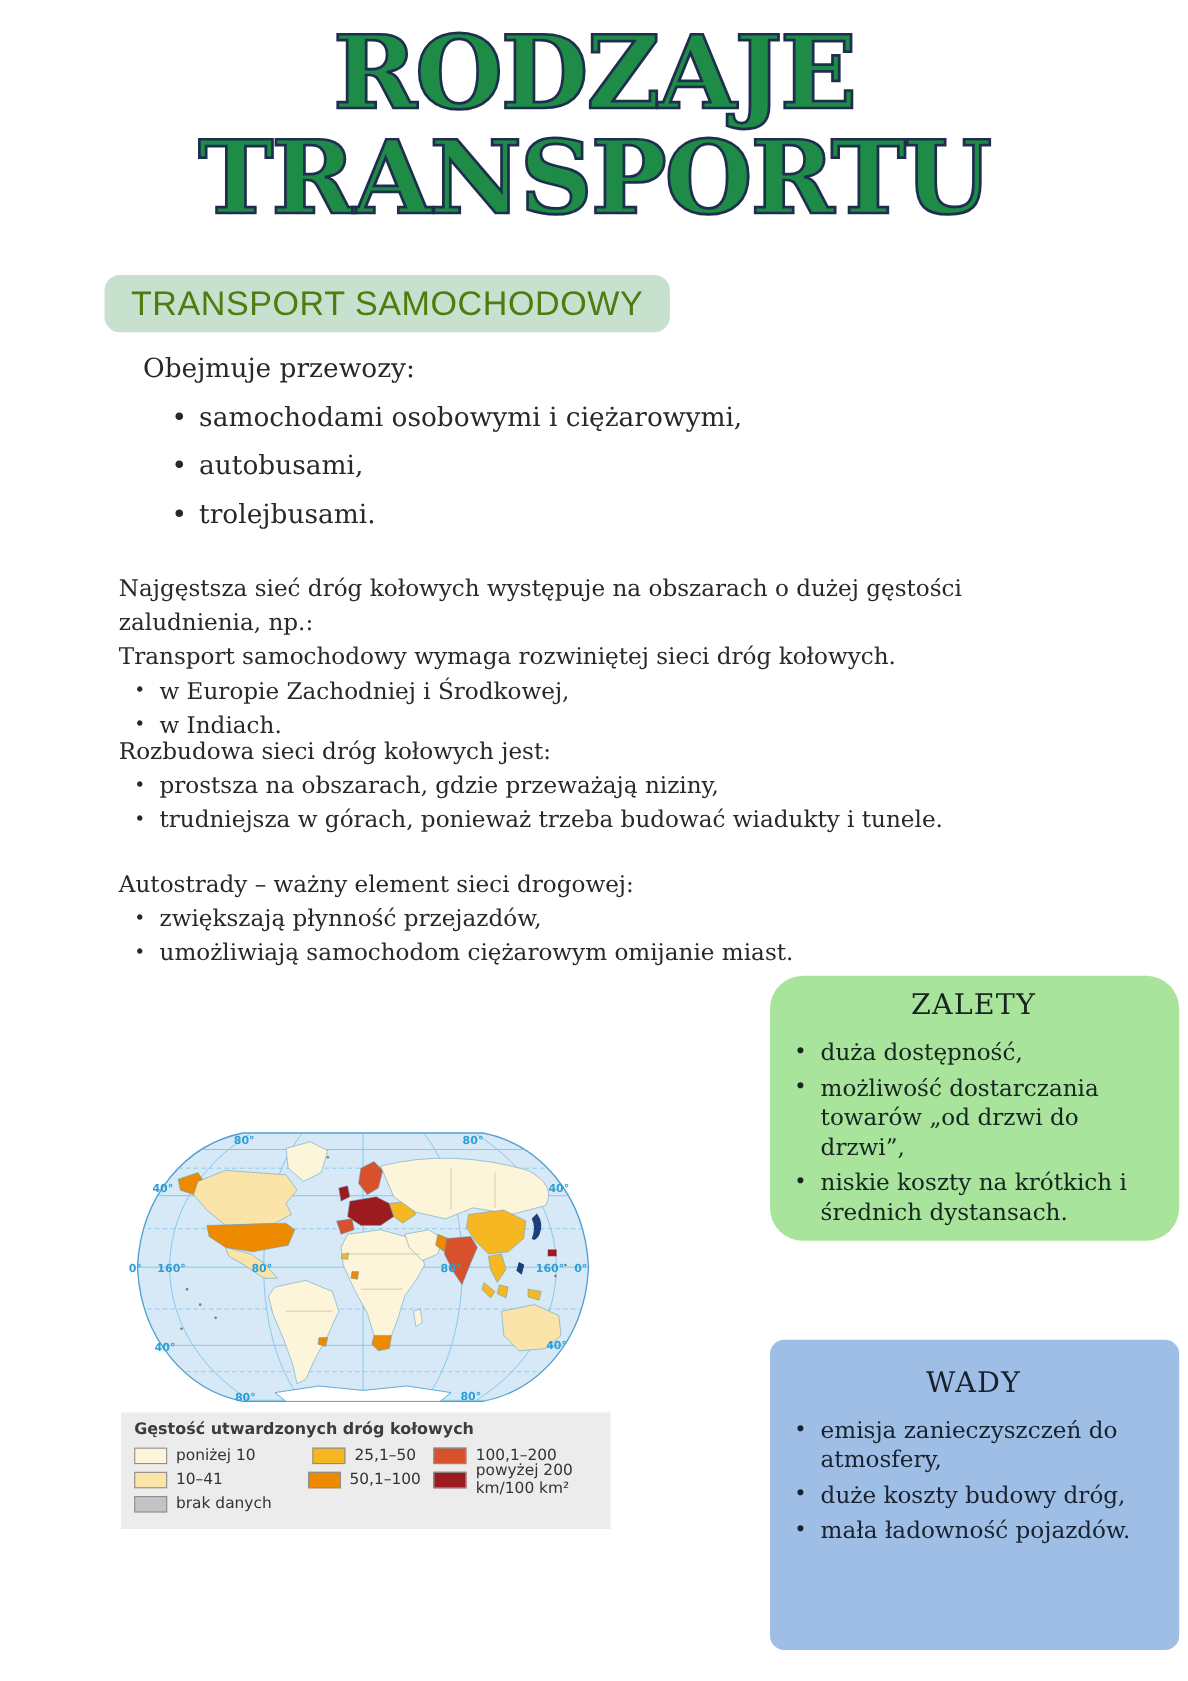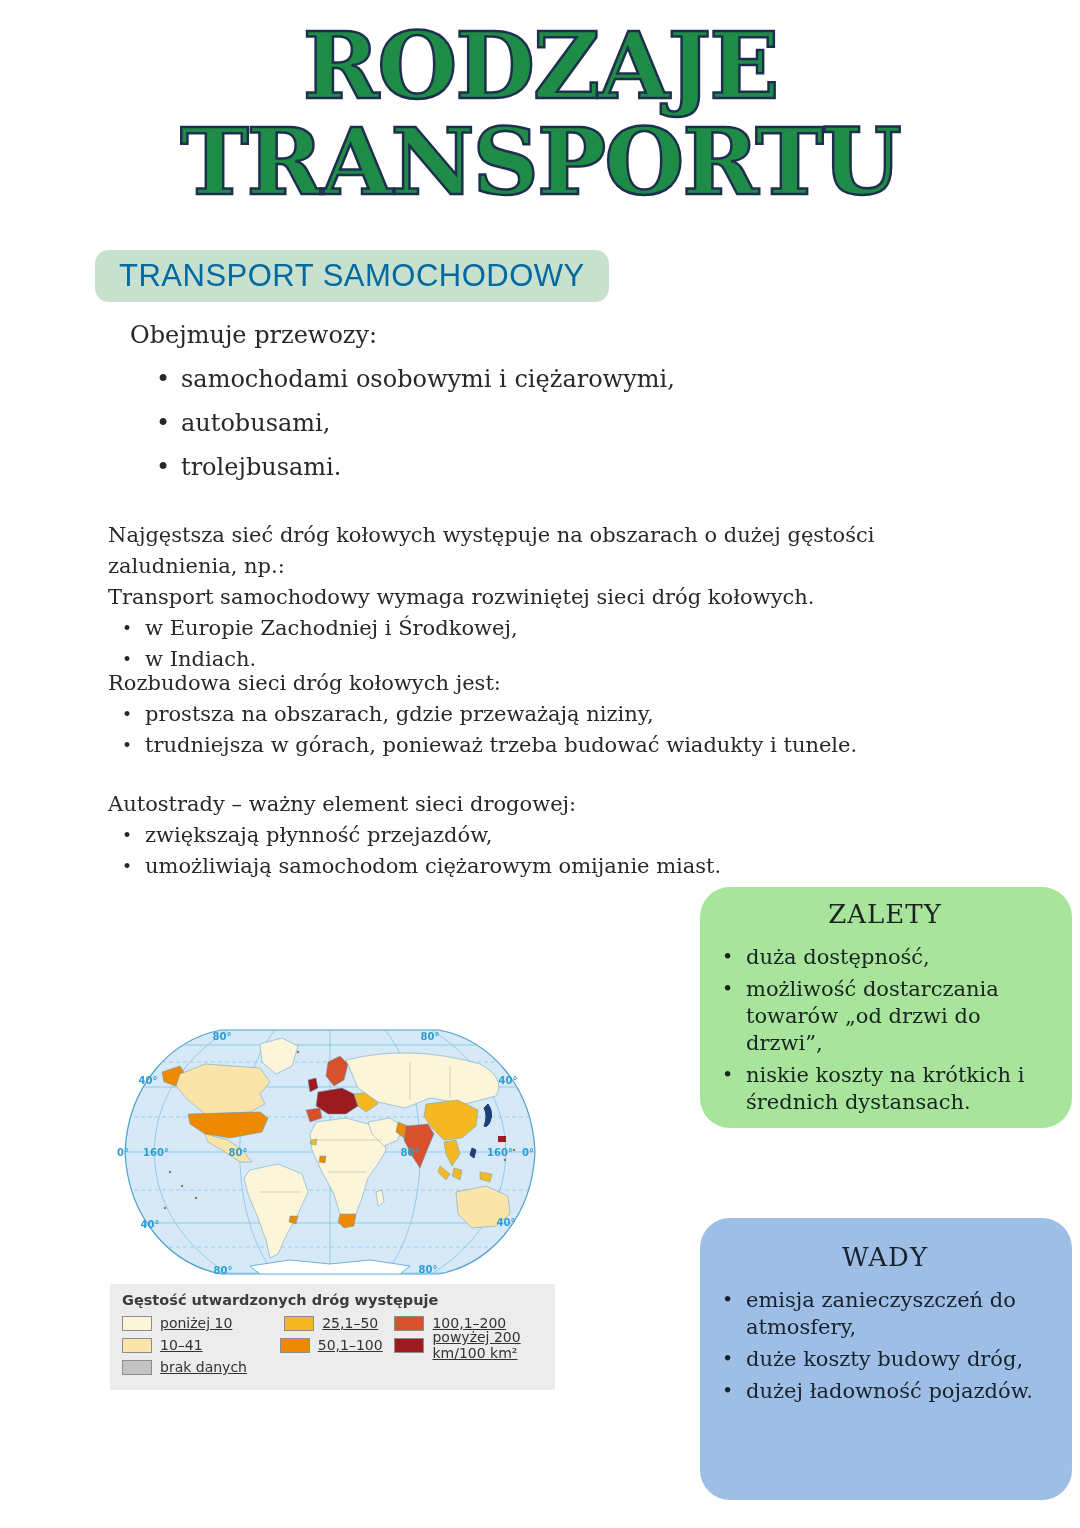--- a/index.html
+++ b/index.html
@@ -9,41 +9,41 @@
   
   .main-title{position:absolute;top:18px;left:0;width:100%;text-align:center;
     font-family:"DejaVu Serif", serif;font-weight:700;line-height:96px;
     font-size:92px;letter-spacing:-2px;color:var(--title_green);
     -webkit-text-stroke:2.5px var(--title_outline);}
   .main-title div{white-space:nowrap;}
 
   
   .badge{position:absolute;left:95px;top:250px;height:52px;display:flex;align-items:center;
     background:var(--badge_bg);border-radius:14px;padding:0 24px;
-    font-family:"Liberation Sans", sans-serif;font-size:31px;letter-spacing:.5px;color:#0369a1;}
+    font-family:"Liberation Sans", sans-serif;font-size:31px;letter-spacing:.5px;color:#4d7c0f;}
 
   
   .intro{position:absolute;left:130px;top:316px;width:700px;font-size:24px;line-height:38px;}
   .intro .hd{margin-bottom:2px;}
   .intro ul{margin:6px 0 0 0;padding:0;list-style:none;}
   .intro li{position:relative;padding-left:51px;margin-bottom:6px;}
   .intro li::before{content:"•";position:absolute;left:26px;top:0;font-size:24px;}
 
   
   .para{position:absolute;left:108px;width:840px;font-size:21px;line-height:31px;}
   .para ul{margin:0;padding:0;list-style:none;}
   .para li{position:relative;padding-left:37px;}
   .para li::before{content:"•";position:absolute;left:14px;top:0;font-size:17px;}
   .p1{top:520px;} .p2{top:668px;} .p3{top:789px;}
 
   
   .side-box{position:absolute;left:700px;width:372px;border-radius:30px;box-sizing:border-box;
     padding:14px 16px 10px 14px;font-size:21px;line-height:27px;color:#17241f;}
   .adv{top:887px;height:241px;background:var(--advantages_bg);}
-  .dis{top:1218px;height:282px;background:var(--disadvantages_bg);color:#18222e;}
+  .dis{top:1218px;height:282px;background:var(--disadvantages_bg);color:#18222e;border-radius:13px;}
   .side-box h3{margin:0 0 16px 0;text-align:center;font-size:26px;font-weight:400;
     letter-spacing:1px;font-family:"DejaVu Serif", serif;}
   .dis h3{margin-top:12px;}
   .side-box ul{margin:0;padding:0;list-style:none;}
   .side-box li{position:relative;padding-left:32px;margin-bottom:5px;}
   .side-box li::before{content:"•";position:absolute;left:8px;top:-1px;font-size:19px;}
 
   
   .map-title{position:absolute;left:110px;top:996px;width:440px;text-align:center;
     font-family:"DejaVu Sans", sans-serif;font-weight:700;font-size:20px;color:#4f4f4f;}
@@ -57,21 +57,21 @@
   .grat-d{stroke:var(--graticule);stroke-width:0.8;fill:none;stroke-dasharray:4 3;opacity:.85;}
   .map-lbl{font-family:"DejaVu Sans", sans-serif;font-weight:700;font-size:10px;
     fill:var(--map_label_blue);text-anchor:middle;}
 
   
   .legend{position:absolute;left:110px;top:1284px;width:445px;height:106px;background:var(--legend_bg);
     box-sizing:border-box;padding:8px 0 0 12px;
     font-family:"DejaVu Sans", sans-serif;font-size:14px;color:#333;}
   .legend .ltitle{font-weight:700;color:#3c3c3c;margin-bottom:4px;font-size:14.5px;}
   .lcols{display:flex;}
-  .lcol{display:flex;flex-direction:column;text-decoration:underline;}
+  .lcol{display:flex;flex-direction:column;}
   .lcol1{width:150px;} .lcol2{width:130px;align-items:center;} .lcol3{width:165px;}
   .lrow{display:flex;align-items:center;height:22px;}
   .sw{width:30px;height:15px;border:1px solid #8d8d8d;box-sizing:border-box;margin-right:8px;flex:none;}
   .sw1{background:var(--land_under10);} .sw2{background:var(--land_10_25);}
   .sw3{background:var(--land_25_50);} .sw4{background:var(--land_50_100);}
   .sw5{background:var(--land_100_200);} .sw6{background:var(--land_over200);}
   .sw7{background:var(--land_nodata);}
 </style>
 </head>
 <body>
@@ -128,21 +128,21 @@
       <li>możliwość dostarczania towarów „od drzwi do drzwi”,</li>
       <li>niskie koszty na krótkich i średnich dystansach.</li>
     </ul>
   </div>
 
   <div class="side-box dis">
     <h3>WADY</h3>
     <ul>
       <li>emisja zanieczyszczeń do atmosfery,</li>
       <li>duże koszty budowy dróg,</li>
-      <li>dużej ładowność pojazdów.</li>
+      <li>mała ładowność pojazdów.</li>
     </ul>
   </div>
 
 
   <div class="map-wrap">
     <svg viewBox="0 0 440 262">
       <defs>
         <clipPath id="globe-clip">
           <path d="M111,8 C60,18 18,64 15,130 C18,196 60,242 111,252 L329,252 C380,242 422,196 425,130 C422,64 380,18 329,8 Z"></path>
         </clipPath>
@@ -264,21 +264,21 @@
         <text class="map-lbl" x="418" y="134">0°</text>
         <text class="map-lbl" x="40" y="206">40°</text>
         <text class="map-lbl" x="396" y="204">40°</text>
         <text class="map-lbl" x="113" y="252">80°</text>
         <text class="map-lbl" x="318" y="251">80°</text>
       </g>
     </svg>
   </div>
 
   <div class="legend">
-    <div class="ltitle">Gęstość utwardzonych dróg występuje</div>
+    <div class="ltitle">Gęstość utwardzonych dróg kołowych</div>
     <div class="lcols">
       <div class="lcol lcol1">
         <div class="lrow">
             <span class="sw sw1"></span>
             <span>poniżej 10</span>
           </div>
         <div class="lrow">
             <span class="sw sw2"></span>
             <span>10–41</span>
           </div>

